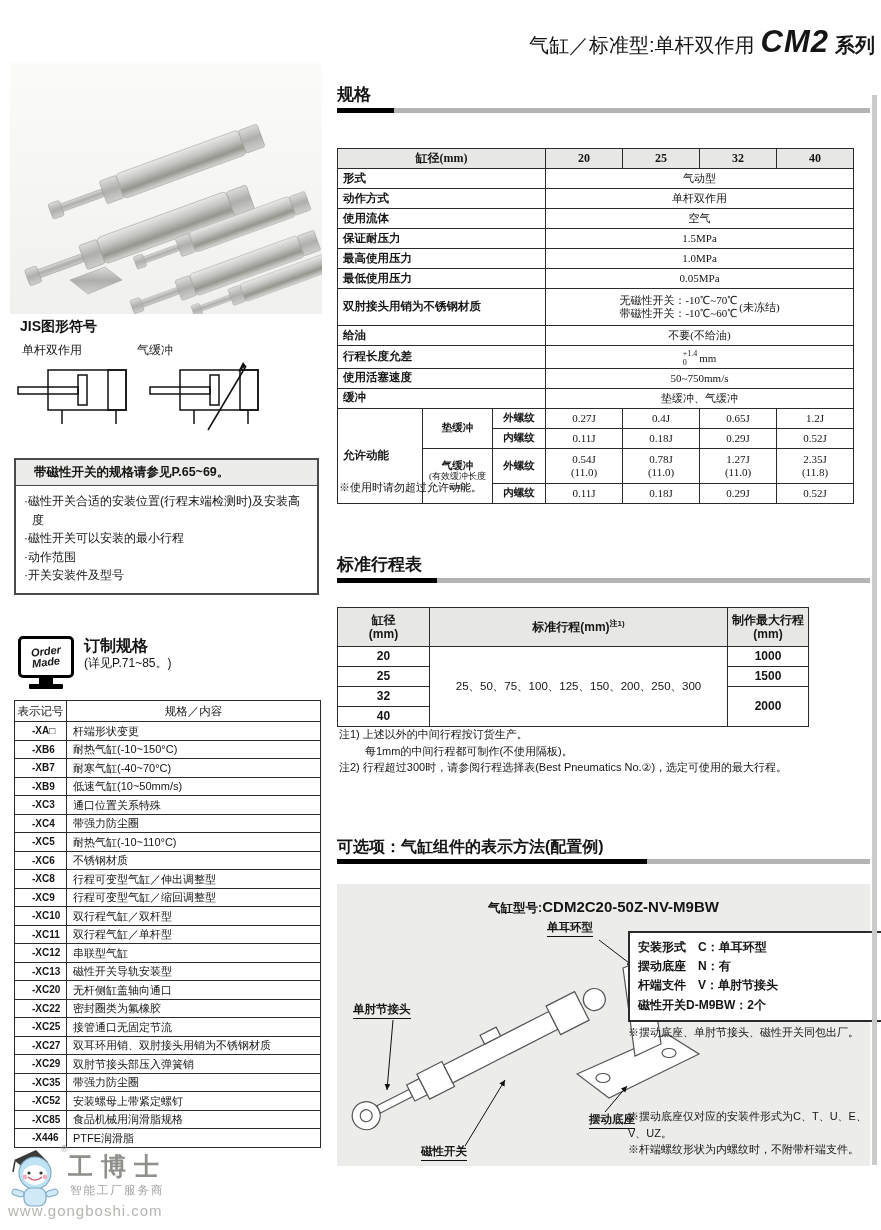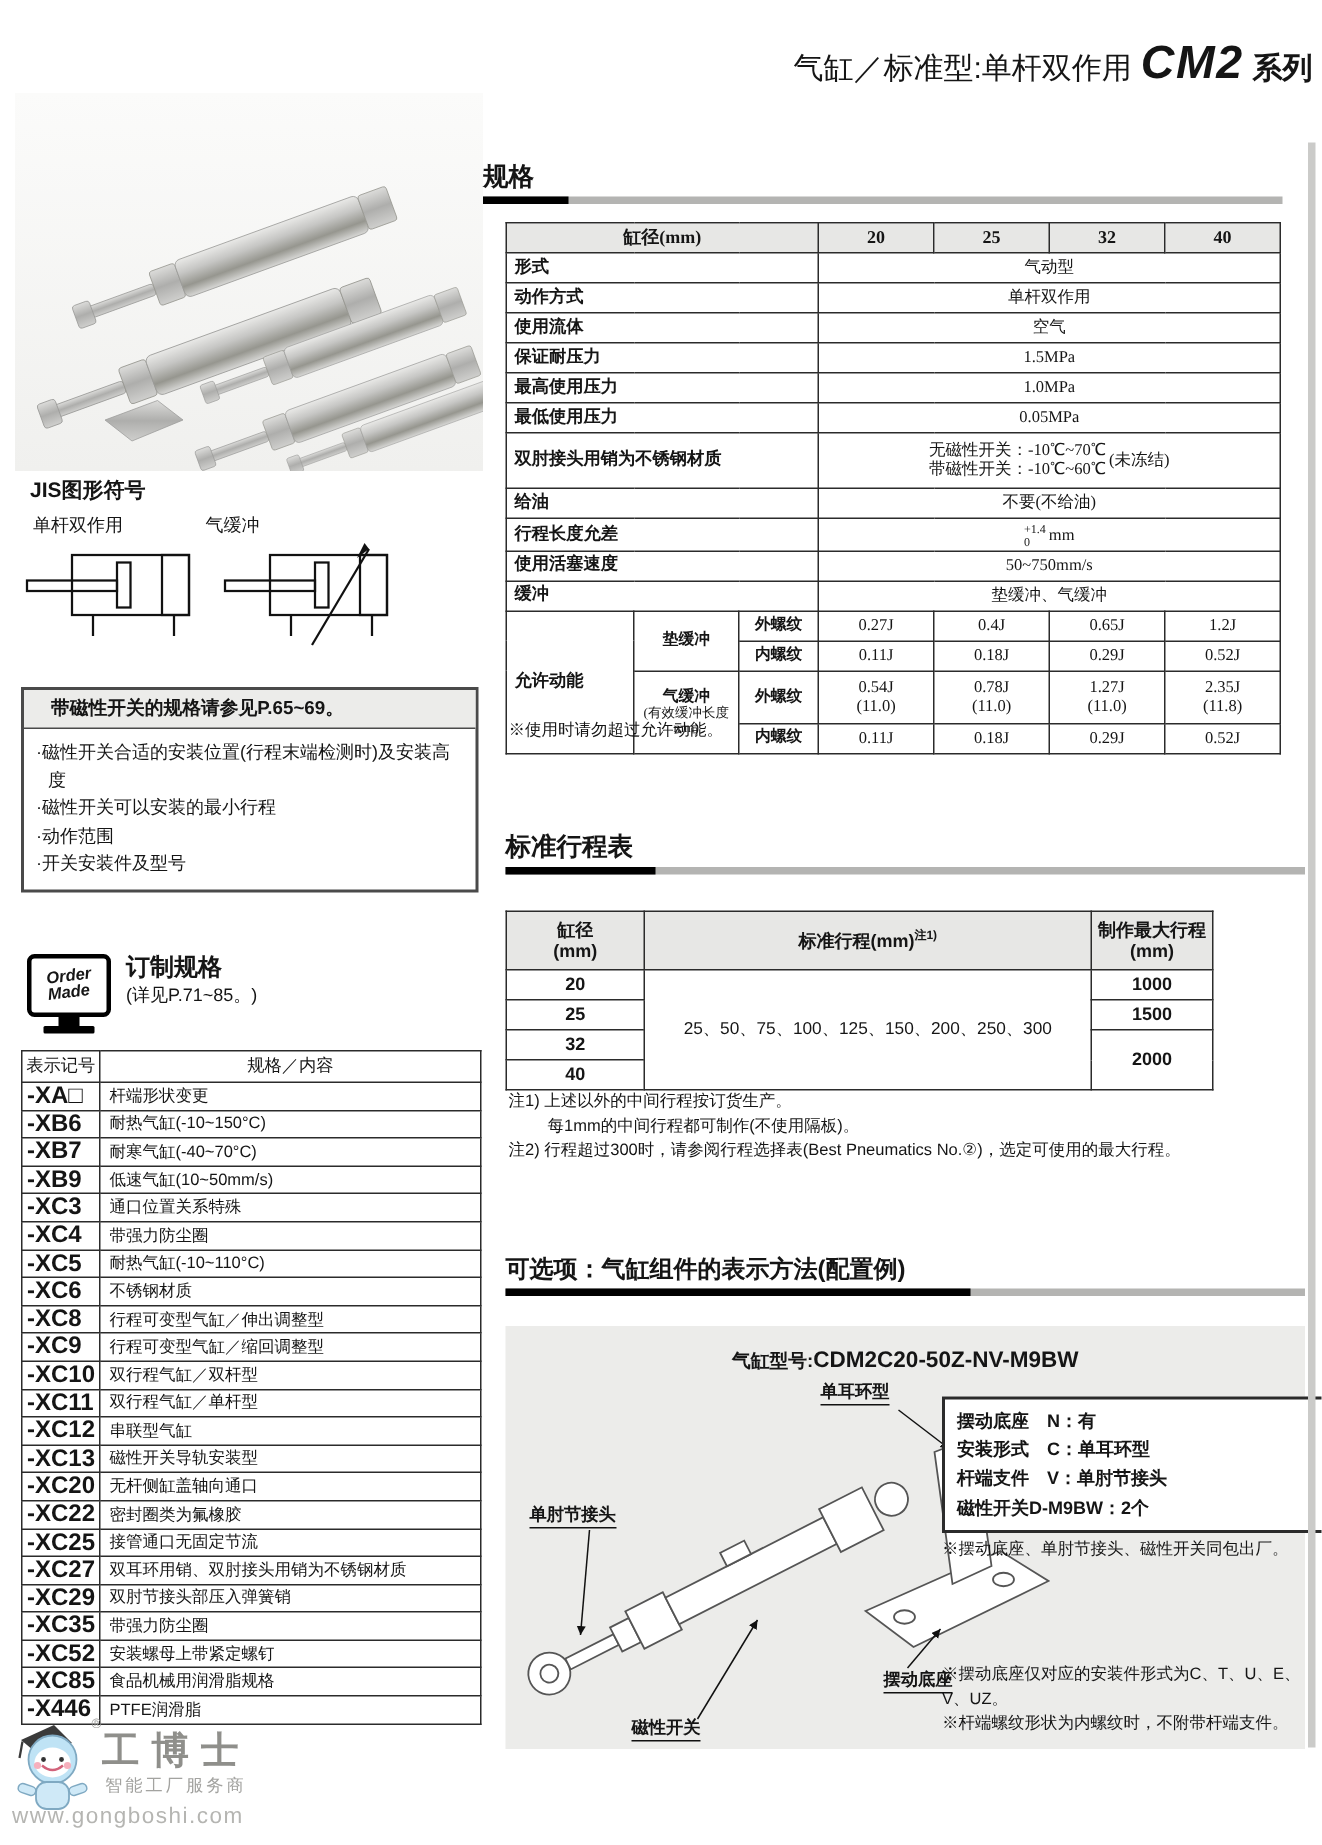--- a/index.html
+++ b/index.html
@@ -61,21 +61,21 @@
   .om-screen span{font-size:11px;font-weight:bold;font-style:italic;line-height:1.0;transform:rotate(-7deg);}
   .om-stand{width:14px;height:6px;background:#000;margin:0 auto;}
   .om-base{width:34px;height:5px;background:#000;margin:0 auto;border-radius:1px;}
   .om-text .t1{font-size:16px;font-weight:bold;line-height:1.2;}
   .om-text .t2{font-size:12px;}
 
   
   #options-table{width:306px;}
   #options-table td{font-size:11px;height:17.5px;line-height:1.1;padding:0 2px;}
   #options-table .oh{text-align:center;font-size:11.5px;height:20px;}
-  #options-table .code{font-weight:bold;font-size:16px;text-align:left;padding-left:3px;white-space:nowrap;margin-left:28px;}
+  #options-table .code{font-weight:bold;font-size:10px;text-align:left;padding-left:17px;white-space:nowrap;margin-left:28px;}
   #options-table .desc{text-align:left;padding-left:6px;}
 
   
   #config-box{left:337px;top:884px;width:533px;height:282px;background:#ececea;}
   .model-line{position:absolute;left:0;top:14px;width:100%;text-align:center;}
   .model-line .ml{font-size:12.5px;font-weight:bold;}
   .model-line .mv{font-size:15px;font-weight:bold;}
   #config-list{position:absolute;left:291px;top:47px;width:243px;border:2px solid #2b2b2b;background:#fff;
                font-size:12px;font-weight:bold;line-height:1.6;padding:5px 8px;}
   .cfg-note1{position:absolute;left:291px;top:141px;font-size:11px;}
@@ -284,21 +284,21 @@
         <td class="code">-XC85</td>
         <td class="desc">食品机械用润滑脂规格</td>
       </tr>
   <tr>
         <td class="code">-X446</td>
         <td class="desc">PTFE润滑脂</td>
       </tr>
 </tbody>
   </table>
 
-<div class="abs" style="left:322px;top:86px;width:533px;margin-top:23px;">
+<div class="abs" style="left:337px;top:86px;width:533px;">
   <div class="section-title">规格</div>
   <div class="section-bar" style="--bw:57px"></div>
 </div>
 
 <table class="abs" id="spec-table" style="left:337px;top:148px;">
   <colgroup>
     <col style="width:85px">
       <col style="width:70px">
       <col style="width:53px">
     <col style="width:77px">
@@ -499,22 +499,22 @@
       <line x1="128" y1="262" x2="168" y2="196" marker-end="url(#arr)"></line>
     </g>
   </svg>
 
   <span class="callout" style="left:210px;top:36px;">单耳环型</span>
   <span class="callout" style="left:16px;top:118px;">单肘节接头</span>
   <span class="callout" style="left:252px;top:228px;">摆动底座</span>
   <span class="callout" style="left:84px;top:260px;">磁性开关</span>
 
   <div id="config-list">
+    <div>安装形式　C：单耳环型</div>
     <div>摆动底座　N：有</div>
-    <div>安装形式　C：单耳环型</div>
     <div>杆端支件　V：单肘节接头</div>
     <div>磁性开关D-M9BW：2个</div>
   </div>
   <div class="cfg-note1">※摆动底座、单肘节接头、磁性开关同包出厂。</div>
   <div class="cfg-note23">
     <div>※摆动底座仅对应的安装件形式为C、T、U、E、V、UZ。</div>
     <div>※杆端螺纹形状为内螺纹时，不附带杆端支件。</div>
   </div>
 </div>
 

